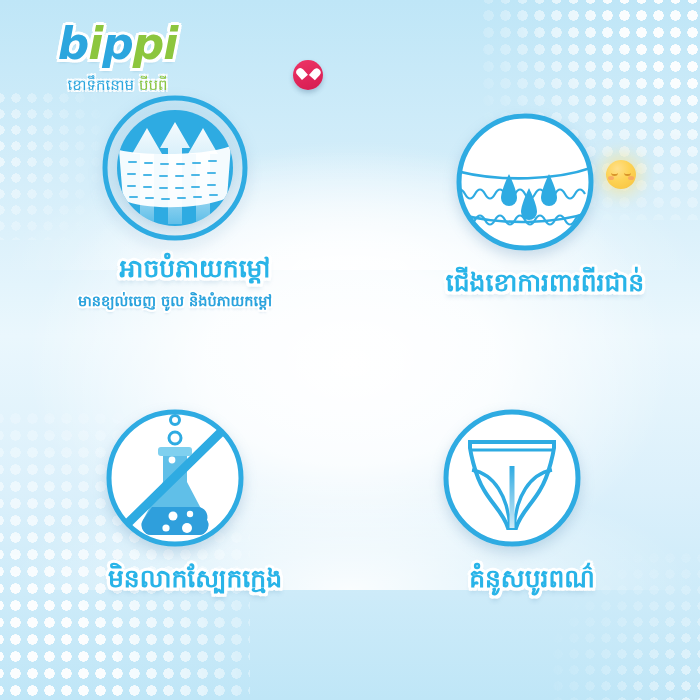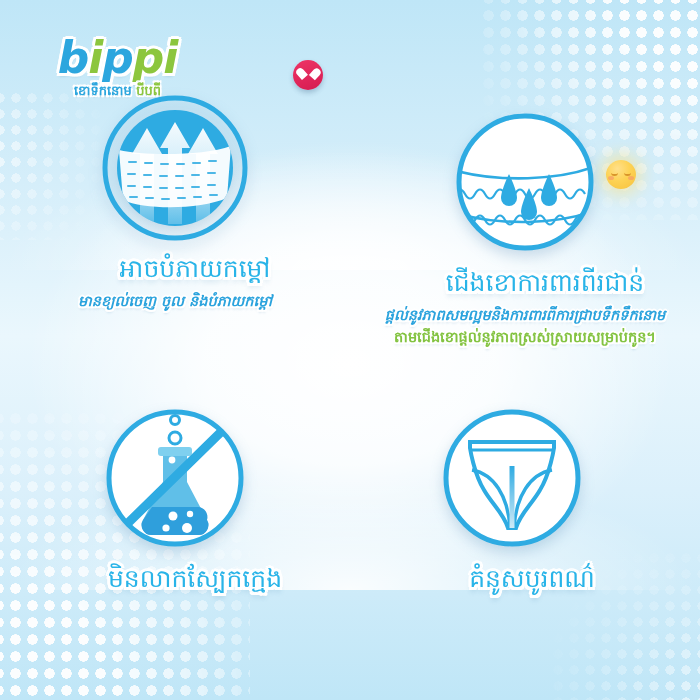--- a/index.html
+++ b/index.html
@@ -58,26 +58,25 @@
   
   #logo{position:absolute;left:30px;top:22px;width:175px;text-align:center;}
   .wordmark{
     font-size:44px;font-weight:bold;letter-spacing:-1px;line-height:1;
     font-family:"DejaVu Sans","Liberation Sans",sans-serif;
     font-style:italic;
     text-shadow:
       -2.5px -2.5px 0 #fff, 2.5px -2.5px 0 #fff, -2.5px 2.5px 0 #fff, 2.5px 2.5px 0 #fff,
       -3px 0 0 #fff, 3px 0 0 #fff, 0 -3px 0 #fff, 0 3px 0 #fff,
       0 3px 3px rgba(40,110,150,.28);
-    margin-top: 14px;
   }
   .wordmark .c-blue{color:#2ca6de;}
   .wordmark .c-green{color:#8cc63e;}
   .logo-kh{
-    margin-top:4px;font-size:13px;font-weight:bold;line-height:1.1;
+    margin-top:11px;font-size:15px;font-weight:normal;line-height:1.1;
     text-shadow:-1.6px -1.6px 0 #fff,1.6px -1.6px 0 #fff,-1.6px 1.6px 0 #fff,1.6px 1.6px 0 #fff,0 2px 2px rgba(40,110,150,.22);
   }
   .logo-kh .c-blue{color:#2ca6de;}
   .logo-kh .c-green{color:#8cc63e;}
 
   
   .heart-badge{
     position:absolute;left:293px;top:60px;width:30px;height:30px;border-radius:50%;
     background:radial-gradient(circle at 35% 28%, #f2traits 0%, #e8295c 0%, #d81e52 100%);
     background:linear-gradient(160deg,#ee3466 0%,#d51c51 100%);
@@ -109,37 +108,37 @@
   .cell{position:absolute;width:350px;text-align:center;}
   .cell-tl{left:0;top:95px;}
   .cell-tr{left:350px;top:109px;}
   .cell-bl{left:0;top:405px;}
   .cell-br{left:337px;top:405px;}
 
   .iconwrap{height:150px;display:flex;align-items:center;justify-content:center;}
   .iconwrap svg{display:block;filter:drop-shadow(0 6px 7px rgba(45,110,160,.22));}
 
   .feat-title{
-    font-size:25px;font-weight:normal;color:#29b4e8;line-height:1.25;
+    font-size:25px;font-weight:bold;color:#29b4e8;line-height:1.25;
     margin-top:8px;
     text-shadow:
       -2.5px -2.5px 0 #fff,2.5px -2.5px 0 #fff,-2.5px 2.5px 0 #fff,2.5px 2.5px 0 #fff,
       -3.2px 0 0 #fff,3.2px 0 0 #fff,0 -3.2px 0 #fff,0 3.2px 0 #fff,
       -2px 3px 0 #fff,2px 3px 0 #fff,
       0 5px 5px rgba(40,110,160,.25);
     padding-left: 40px;
   }
   .feat-sub{margin-top:7px;line-height:1.5;}
   .feat-sub .ln{
     display:block;font-size:14.5px;font-weight:bold;
     text-shadow:-1.5px -1.5px 0 #fff,1.5px -1.5px 0 #fff,-1.5px 1.5px 0 #fff,1.5px 1.5px 0 #fff,
                 -1.9px 0 0 #fff,1.9px 0 0 #fff,0 -1.9px 0 #fff,0 1.9px 0 #fff,
                 0 2.5px 2.5px rgba(40,110,160,.2);
   }
-  .feat-sub .ln.blue{color:#2ba3dd;font-style:italic;}
+  .feat-sub .ln.blue{color:#2ba3dd;}
   .feat-sub .ln.green{color:#83c341;}
 </style>
 </head>
 <body>
 
 <div id="poster">
 
   <div class="cloudband cb1"></div>
   <div class="cloudband cb2"></div>
 
@@ -216,24 +215,20 @@
           <path d="M10 112 q5 -9 10 0 t10 0 t10 0 t10 0 t10 0 t10 0 t10 0 t10 0 t10 0 t10 0 t10 0 t10 0 t10 0" stroke-width="2.2"></path>
         </g>
         <g clip-path="url(#c2)" fill="#2eabe2">
           <path d="M64 66 C64 66 56 82 56 90 a8 8 0 0 0 16 0 C72 82 64 66 64 66 Z"></path>
           <path d="M104 66 C104 66 96 82 96 90 a8 8 0 0 0 16 0 C112 82 104 66 104 66 Z"></path>
           <path d="M84 80 C84 80 76 96 76 104 a8 8 0 0 0 16 0 C92 96 84 80 84 80 Z"></path>
         </g>
       </svg>
     </div>
     <div class="feat-title">ជើងខោការពារពីរជាន់</div>
-    <div class="feat-sub">
-      <span class="ln blue">ផ្តល់នូវភាពសមល្អមនិងការពារពីការជ្រាបទឹកទឹកនោម</span>
-      <span class="ln green">តាមជើងខោផ្តល់នូវភាពស្រស់ស្រាយសម្រាប់កូន។</span>
-    </div>
   </div>
 
   <div class="cell cell-bl">
     <div class="iconwrap">
       <svg width="160" height="152" viewBox="0 0 160 152">
         <defs>
             <clipPath id="c3">
               <circle cx="80" cy="74" r="66"></circle>
             </clipPath>
           </defs>

